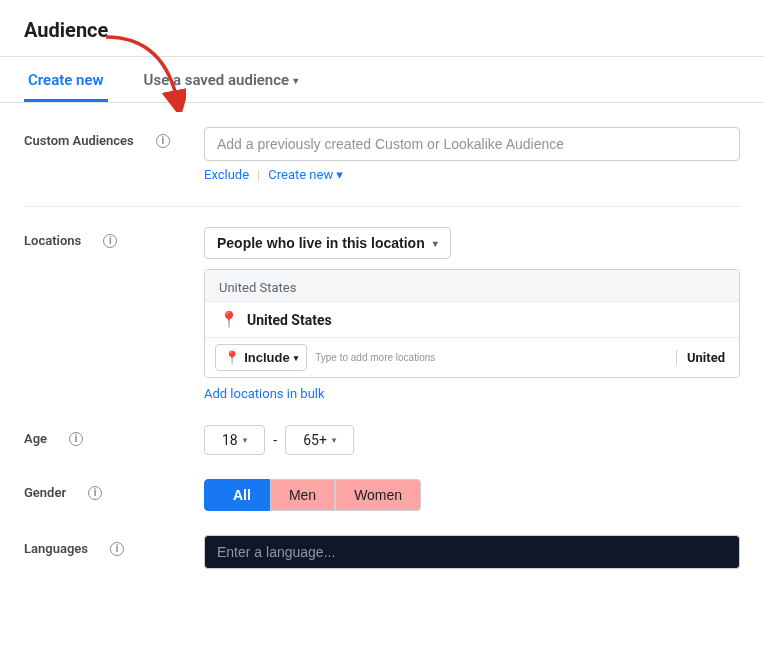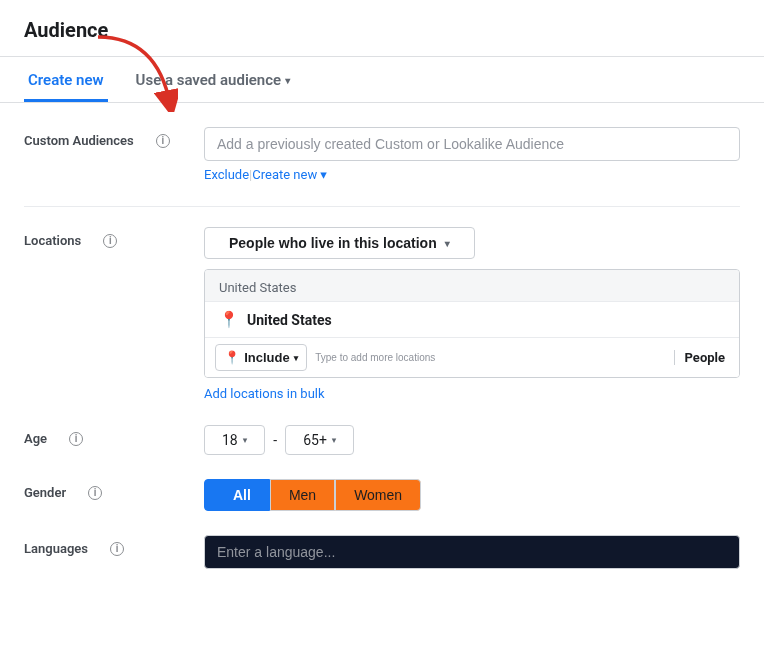--- a/index.html
+++ b/index.html
@@ -40,20 +40,21 @@
       text-decoration: none;
     }
     .tab.active {
       color: #1877f2;
       border-bottom: 3px solid #1877f2;
     }
     .tab-saved {
       display: flex;
       align-items: center;
       gap: 4px;
+      margin-left: 8px;
     }
     .tab-saved .chevron {
       font-size: 10px;
     }
 
     
     .arrow-area {
       position: relative;
       height: 0;
     }
@@ -115,20 +116,21 @@
       color: #90949c;
       background: #fff;
       outline: none;
     }
     .custom-audience-input::placeholder {
       color: #90949c;
     }
     .audience-links {
       display: flex;
       align-items: center;
+      gap: 8px;
       margin-top: 6px;
     }
     .link-blue {
       color: #1877f2;
       font-size: 13px;
       cursor: pointer;
       text-decoration: none;
     }
     .link-separator {
       color: #ccd0d5;
@@ -138,21 +140,21 @@
       display: flex;
       align-items: center;
       gap: 3px;
     }
 
     
     .location-dropdown-btn {
       display: flex;
       align-items: center;
       gap: 8px;
-      padding: 7px 24px;
+      padding: 7px 12px;
       border: 1px solid #ccd0d5;
       border-radius: 4px;
       background: #fff;
       font-size: 14px;
       font-weight: 600;
       color: #1c1e21;
       cursor: pointer;
       margin-bottom: 10px;
     }
     .location-dropdown-btn .chevron-down {
@@ -266,21 +268,21 @@
 
     
     .gender-row {
       display: flex;
       align-items: center;
       gap: 0;
     }
     .gender-btn {
       padding: 7px 18px;
       border: 1px solid #ccd0d5;
-      background: #f97316;
+      background: #fca5a5;
       font-size: 14px;
       cursor: pointer;
       color: #1c1e21;
       font-weight: 500;
     }
     .gender-btn:first-child {
       border-radius: 4px 0 0 4px;
     }
     .gender-btn:last-child {
       border-radius: 0 4px 4px 0;
@@ -383,21 +385,21 @@
           <span class="pin-icon">📍</span>
           <span>United States</span>
         </div>
         <div class="location-search-row">
           <button class="include-btn">
             <span class="pin-icon" style="font-size:13px;">📍</span>
             <span>Include</span>
             <span class="chevron-down">▾</span>
           </button>
           <input class="location-type-input" type="text" placeholder="Type to add more locations" style="">
-          <span class="browse-btn">People</span>
+          <span class="browse-btn">United</span>
         </div>
       </div>
       <div class="add-bulk-link">Add locations in bulk</div>
     </div>
   </div>
 
   <div class="form-row">
     <div class="form-label-col">
       <span>Age</span>
       <span class="info-icon">i</span>

